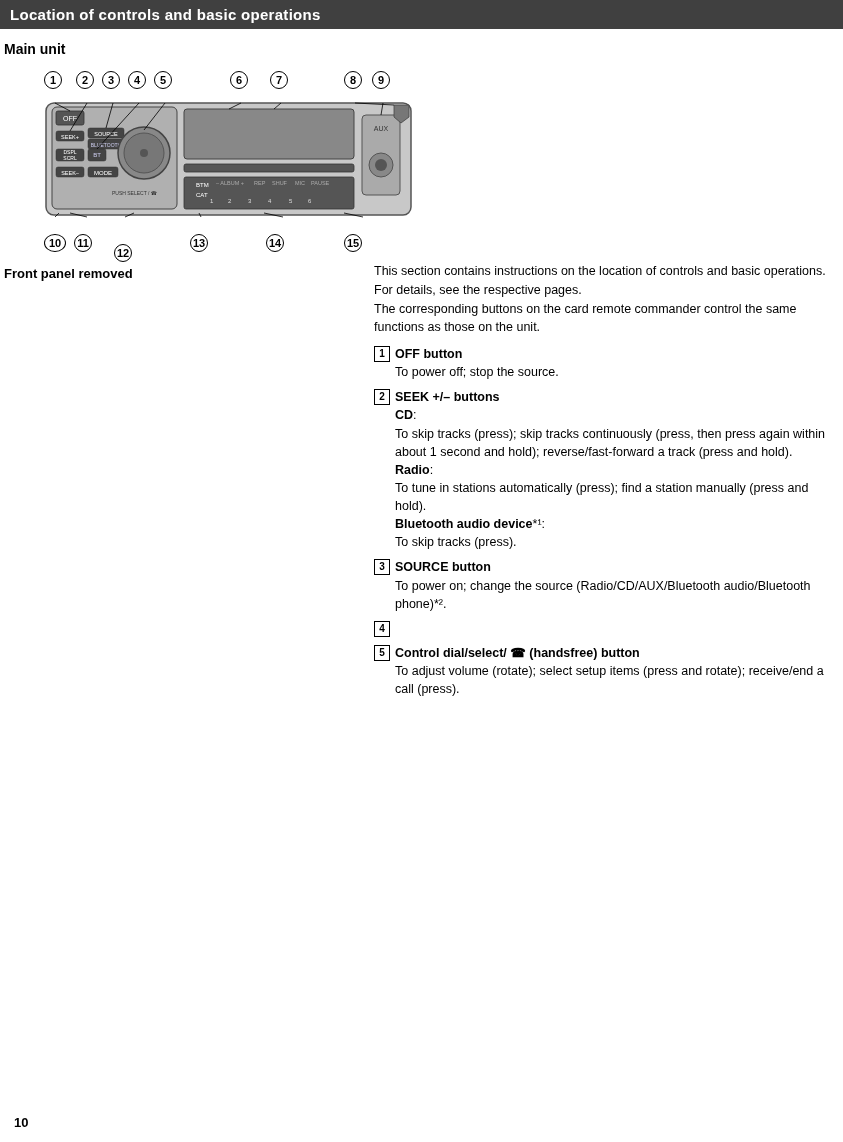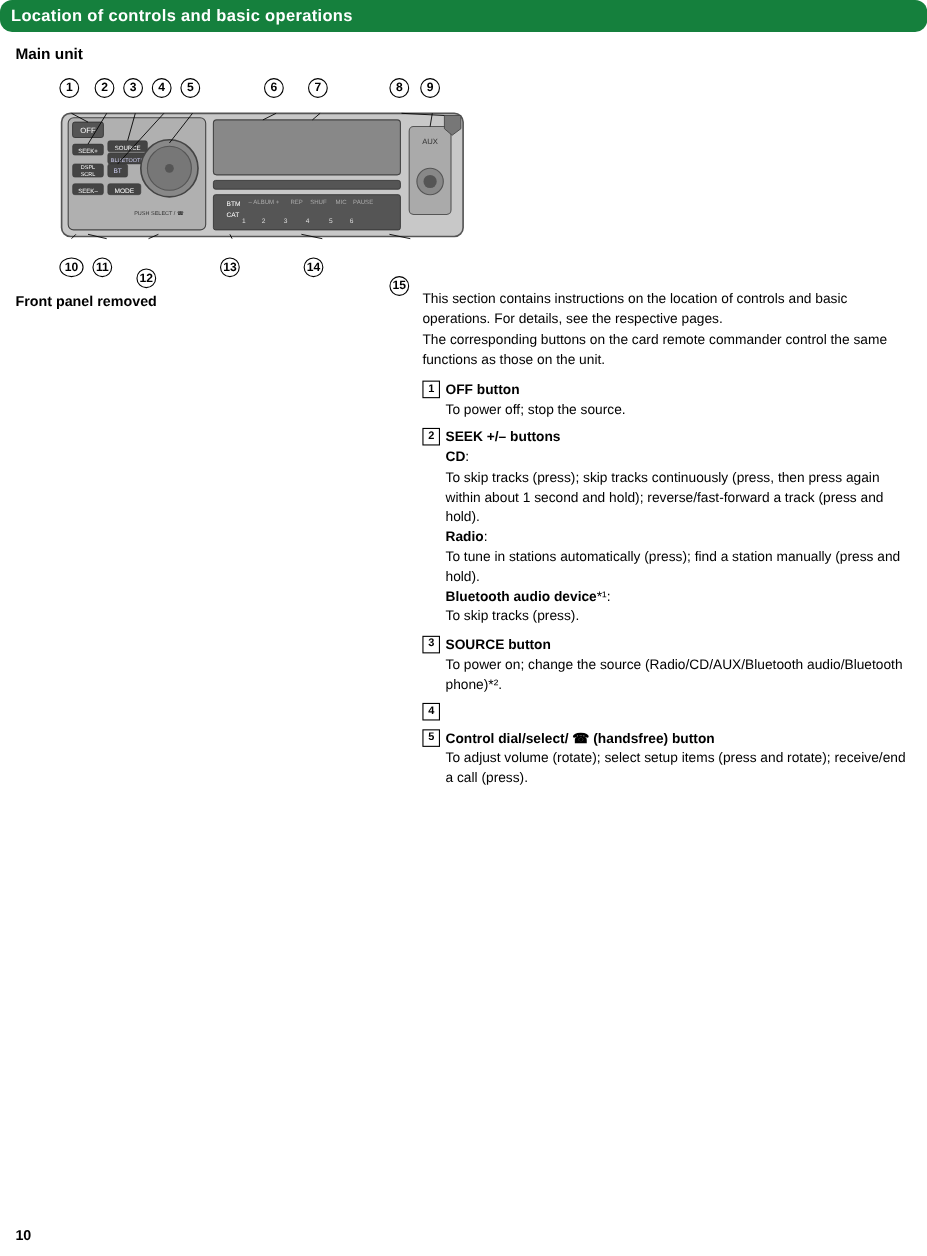--- a/index.html
+++ b/index.html
@@ -7,32 +7,31 @@
       width: 843px;
       min-height: 1142px;
       font-family: Arial, Helvetica, sans-serif;
       font-size: 13px;
       background: #fff;
       color: #000;
     }
 
     
     .header-bar {
-      background: #15803d;
+      background: #404040;
       color: #fff;
       font-size: 15px;
       font-weight: bold;
       padding: 6px 10px;
       letter-spacing: 0.02em;
-      border-radius: 11px;
     }
 
     
     .main-content {
-      padding: 12px 14px 12px 14px;
+      padding: 12px 14px 12px 4px;
     }
 
     .section-title {
       font-size: 14px;
       font-weight: bold;
       margin-bottom: 10px;
     }
 
     
     .unit-svg-container {
@@ -264,21 +263,21 @@
         <line x1="319" y1="122" x2="300" y2="118" stroke="#000" stroke-width="0.8"></line>
       </svg>
     </div>
 
     <div style="position:relative; height:28px; width:370px; margin-left:28px; margin-top:2px;">
       <div class="callout-num" style="left:2px; top:4px; width:22px;">10</div>
       <div class="callout-num" style="left:32px; top:4px;text-align:center;">11</div>
       <div class="callout-num" style="left:72px; top:4px;margin-top:10px;">12</div>
       <div class="callout-num" style="left:148px; top:4px;">13</div>
       <div class="callout-num" style="left:224px; top:4px;">14</div>
-      <div class="callout-num" style="left:302px; top:21px;">15</div>
+      <div class="callout-num" style="left:302px; top:4px;">15</div>
     </div>
 
   </div>
 
   <div class="two-col">
 
     <div class="left-col">
       <div class="front-panel-label">Front panel removed</div>
     </div>
 

